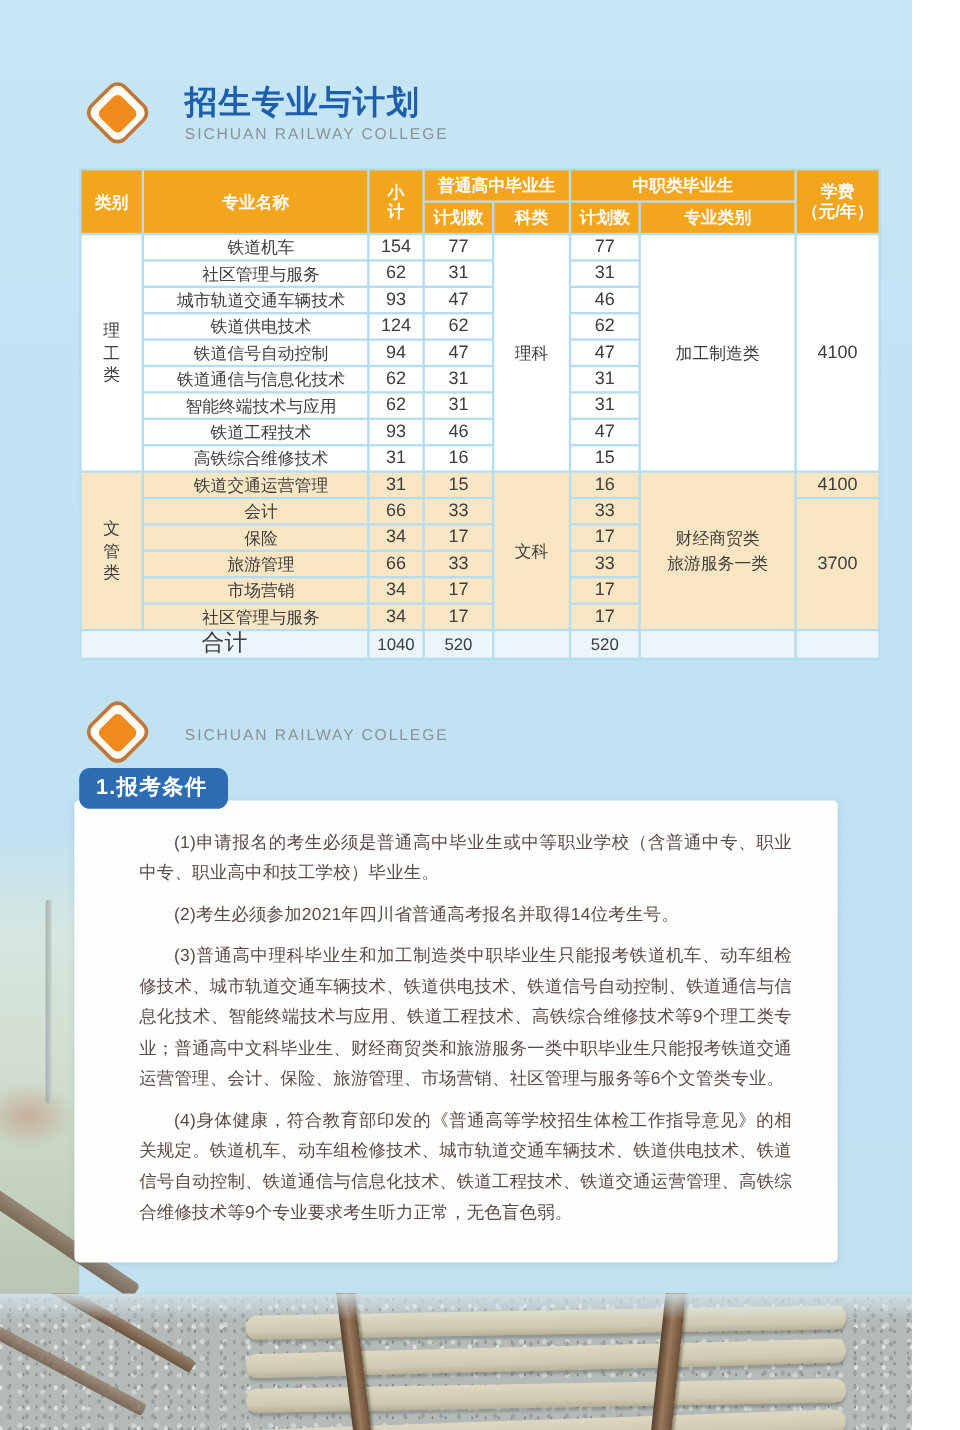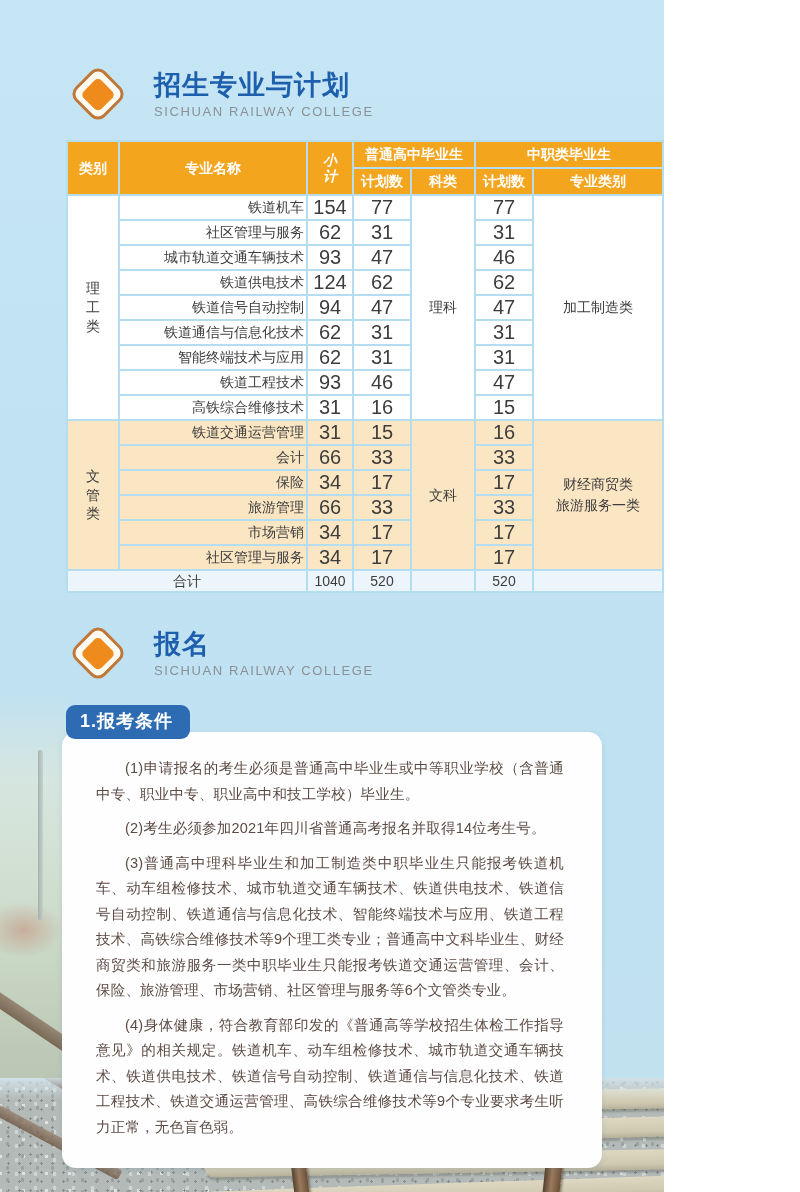--- a/index.html
+++ b/index.html
@@ -8,21 +8,21 @@
     --cream:#fbe6c4;
     --gap-blue:#b5ddf0;
     --title-blue:#1d5fad;
     --badge-blue:#2d6cb3;
     --body-text:#3d3d3d;
     --para-text:#5c4b44;
   }
   *{box-sizing:border-box;margin:0;padding:0;}
   html,body{font-family:"Liberation Sans","DejaVu Sans",sans-serif;}
   .page{
-    position:relative;width:664px;height:1192px;overflow:hidden;
+    position:relative;width:760px;height:1192px;overflow:hidden;
     background:linear-gradient(180deg,#c6e6f5 0%,var(--page-blue) 40%,#bfe1f1 75%,#c4e2ef 100%);
   }
   
   .bg-left-photo{
     position:absolute;left:0;top:690px;width:66px;height:400px;
     background:linear-gradient(180deg,rgba(201,228,238,0) 0%,#d6e6e0 22%,#d2e0d2 45%,#c8d6c4 68%,#b9c4b2 100%);
   }
   .bg-left-photo .bush{
     position:absolute;left:0;top:210px;width:66px;height:60px;
     background:radial-gradient(ellipse at 35% 50%,rgba(190,95,70,.35),rgba(190,95,70,0) 65%);
@@ -88,42 +88,42 @@
     table-layout:fixed;
   }
   .plan-table th{
     background:var(--accent-orange);color:#fff;font-weight:700;
     text-align:center;vertical-align:middle;height:25px;padding:0 1px;line-height:1.2;
   }
   .plan-table td{
     background:#fff;text-align:center;vertical-align:middle;height:20px;padding:0 2px;
     font-size:14px;line-height:1.15;
   }
-  .plan-table td.name{text-align:right;padding-left:11px;}
-  .plan-table td.num{font-size:20px;}
+  .plan-table td.name{text-align:center;padding-left:11px;}
+  .plan-table td.num{font-size:15px;}
   .plan-table tr.wg td{background:var(--cream);}
   .plan-table td.wg-cell{background:var(--cream);}
   .plan-table tr.total td{background:#ecf5fb;font-size:14px;}
-  .plan-table tr.total td.lbl{font-size:14px;}
+  .plan-table tr.total td.lbl{font-size:19px;}
   .vstack{width:1.15em;margin:0 auto;line-height:1.35;word-break:break-all;}
-  .hstack{width:1.2em;margin:0 auto;line-height:1.15;word-break:break-all;font-style:italic;}
+  .hstack{width:1.2em;margin:0 auto;line-height:1.15;word-break:break-all;}
   .fee-head{line-height:1.2;}
   .two-line{line-height:1.5;}
   .note{margin:13px 0 0 95px;font-size:14px;color:#474747;letter-spacing:.5px;}
   
-  .apply-wrap{position:relative;margin-top:22px;}
+  .apply-wrap{position:relative;}
   .badge{
     position:relative;z-index:2;display:inline-block;margin-left:66px;
     background:var(--badge-blue);color:#fff;font-size:18px;font-weight:700;
     padding:4px 17px 6px 14px;border-radius:9px;letter-spacing:1px;
   }
   .white-box{
     position:relative;z-index:1;margin:-7px 62px 0 62px;
-    background:#fefefe;border-radius:14px;
-    padding:24px 38px 28px 34px;
+    background:#fefefe;border-radius:4px;
+    padding:24px 38px 28px 54px;
     box-shadow:0 2px 6px rgba(100,140,160,.18);
   }
   .white-box p{
     font-size:14.5px;line-height:1.76;color:var(--para-text);
     text-indent:2em;text-align:justify;margin-bottom:9px;letter-spacing:.2px;
   }
   .white-box p:last-child{margin-bottom:0;}
 </style>
 </head>
 <body>
@@ -307,21 +307,20 @@
   </table>
 
 
   <header class="sec-header sec2">
     <div class="icon-wrap">
       <div class="diamond">
           <div class="inner"></div>
         </div>
     </div>
     <div class="titles">
-      <h1>报名</h1>
       <div class="sub">SICHUAN RAILWAY COLLEGE</div>
     </div>
   </header>
 
   <div class="apply-wrap">
     <div class="badge">1.报考条件</div>
     <div class="white-box">
       <p>(1)申请报名的考生必须是普通高中毕业生或中等职业学校（含普通中专、职业中专、职业高中和技工学校）毕业生。</p>
       <p>(2)考生必须参加2021年四川省普通高考报名并取得14位考生号。</p>
       <p>(3)普通高中理科毕业生和加工制造类中职毕业生只能报考铁道机车、动车组检修技术、城市轨道交通车辆技术、铁道供电技术、铁道信号自动控制、铁道通信与信息化技术、智能终端技术与应用、铁道工程技术、高铁综合维修技术等9个理工类专业；普通高中文科毕业生、财经商贸类和旅游服务一类中职毕业生只能报考铁道交通运营管理、会计、保险、旅游管理、市场营销、社区管理与服务等6个文管类专业。</p>

